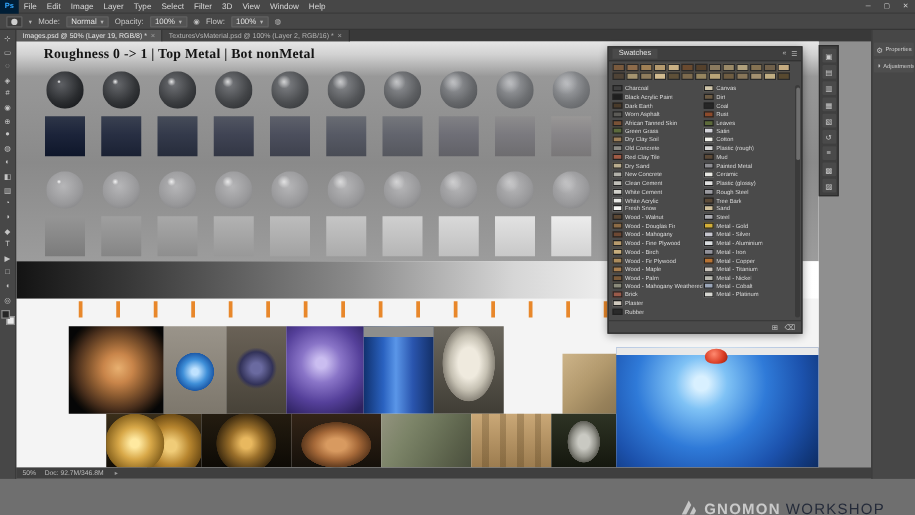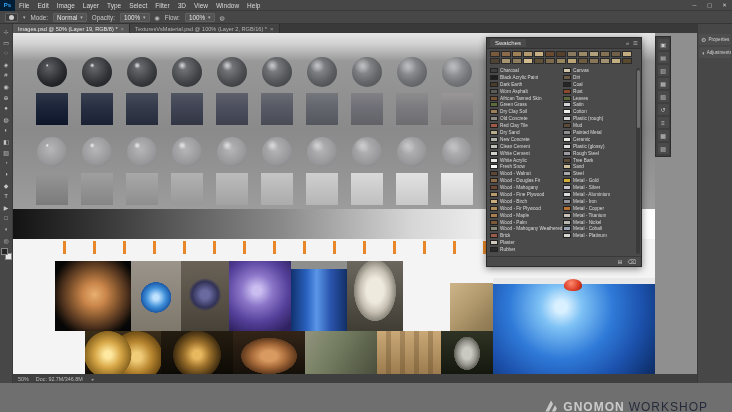--- a/index.html
+++ b/index.html
@@ -186,20 +186,21 @@
     </div>
   <div class="fgbg">
     <span class="bgc"></span>
     <span class="fg"></span>
   </div>
 </div>
 
 <div id="docarea">
   <div id="artwork">
     <div id="art-gray"></div>
+    <div class="art-title">Roughness 0 -&gt; 1  |  Top Metal  |  Bot nonMetal</div>
     <div id="shapes">
         <div class="shape sphere" style="width: 30px; height: 30px; left: 24px; top: 24px; background: radial-gradient(circle at 34% 28%, rgb(255, 255, 255) 0%, rgba(255, 255, 255, 0) 5%), radial-gradient(circle at 40% 35%, rgb(94, 96, 100) 0%, rgb(42, 44, 47) 55%, rgb(12, 14, 17) 100%);"></div>
         <div class="shape sphere" style="width: 30px; height: 30px; left: 69px; top: 24px; background: radial-gradient(circle at 34% 28%, rgba(255, 255, 255, 0.92) 0%, rgba(255, 255, 255, 0) 8.33333%), radial-gradient(circle at 40% 35%, rgb(102, 104, 108) 0%, rgb(50, 52, 55) 55%, rgb(20, 22, 25) 100%);"></div>
         <div class="shape sphere" style="width: 30px; height: 30px; left: 114px; top: 24px; background: radial-gradient(circle at 34% 28%, rgba(255, 255, 255, 0.83) 0%, rgba(255, 255, 255, 0) 11.6667%), radial-gradient(circle at 40% 35%, rgb(111, 113, 117) 0%, rgb(59, 61, 64) 55%, rgb(29, 31, 34) 100%);"></div>
         <div class="shape sphere" style="width: 30px; height: 30px; left: 159px; top: 24px; background: radial-gradient(circle at 34% 28%, rgba(255, 255, 255, 0.75) 0%, rgba(255, 255, 255, 0) 15%), radial-gradient(circle at 40% 35%, rgb(119, 121, 125) 0%, rgb(67, 69, 72) 55%, rgb(37, 39, 42) 100%);"></div>
         <div class="shape sphere" style="width: 30px; height: 30px; left: 204px; top: 24px; background: radial-gradient(circle at 34% 28%, rgba(255, 255, 255, 0.67) 0%, rgba(255, 255, 255, 0) 18.3333%), radial-gradient(circle at 40% 35%, rgb(128, 130, 134) 0%, rgb(76, 78, 81) 55%, rgb(46, 48, 51) 100%);"></div>
         <div class="shape sphere" style="width: 30px; height: 30px; left: 249px; top: 24px; background: radial-gradient(circle at 34% 28%, rgba(255, 255, 255, 0.58) 0%, rgba(255, 255, 255, 0) 21.6667%), radial-gradient(circle at 40% 35%, rgb(136, 138, 142) 0%, rgb(84, 86, 89) 55%, rgb(54, 56, 59) 100%);"></div>
         <div class="shape sphere" style="width: 30px; height: 30px; left: 294px; top: 24px; background: radial-gradient(circle at 34% 28%, rgba(255, 255, 255, 0.5) 0%, rgba(255, 255, 255, 0) 25%), radial-gradient(circle at 40% 35%, rgb(145, 147, 151) 0%, rgb(93, 95, 98) 55%, rgb(63, 65, 68) 100%);"></div>
         <div class="shape sphere" style="width: 30px; height: 30px; left: 339px; top: 24px; background: radial-gradient(circle at 34% 28%, rgba(255, 255, 255, 0.42) 0%, rgba(255, 255, 255, 0) 28.3333%), radial-gradient(circle at 40% 35%, rgb(153, 155, 159) 0%, rgb(101, 103, 106) 55%, rgb(71, 73, 76) 100%);"></div>
         <div class="shape sphere" style="width: 30px; height: 30px; left: 384px; top: 24px; background: radial-gradient(circle at 34% 28%, rgba(255, 255, 255, 0.33) 0%, rgba(255, 255, 255, 0) 31.6667%), radial-gradient(circle at 40% 35%, rgb(162, 164, 168) 0%, rgb(110, 112, 115) 55%, rgb(80, 82, 85) 100%);"></div>

